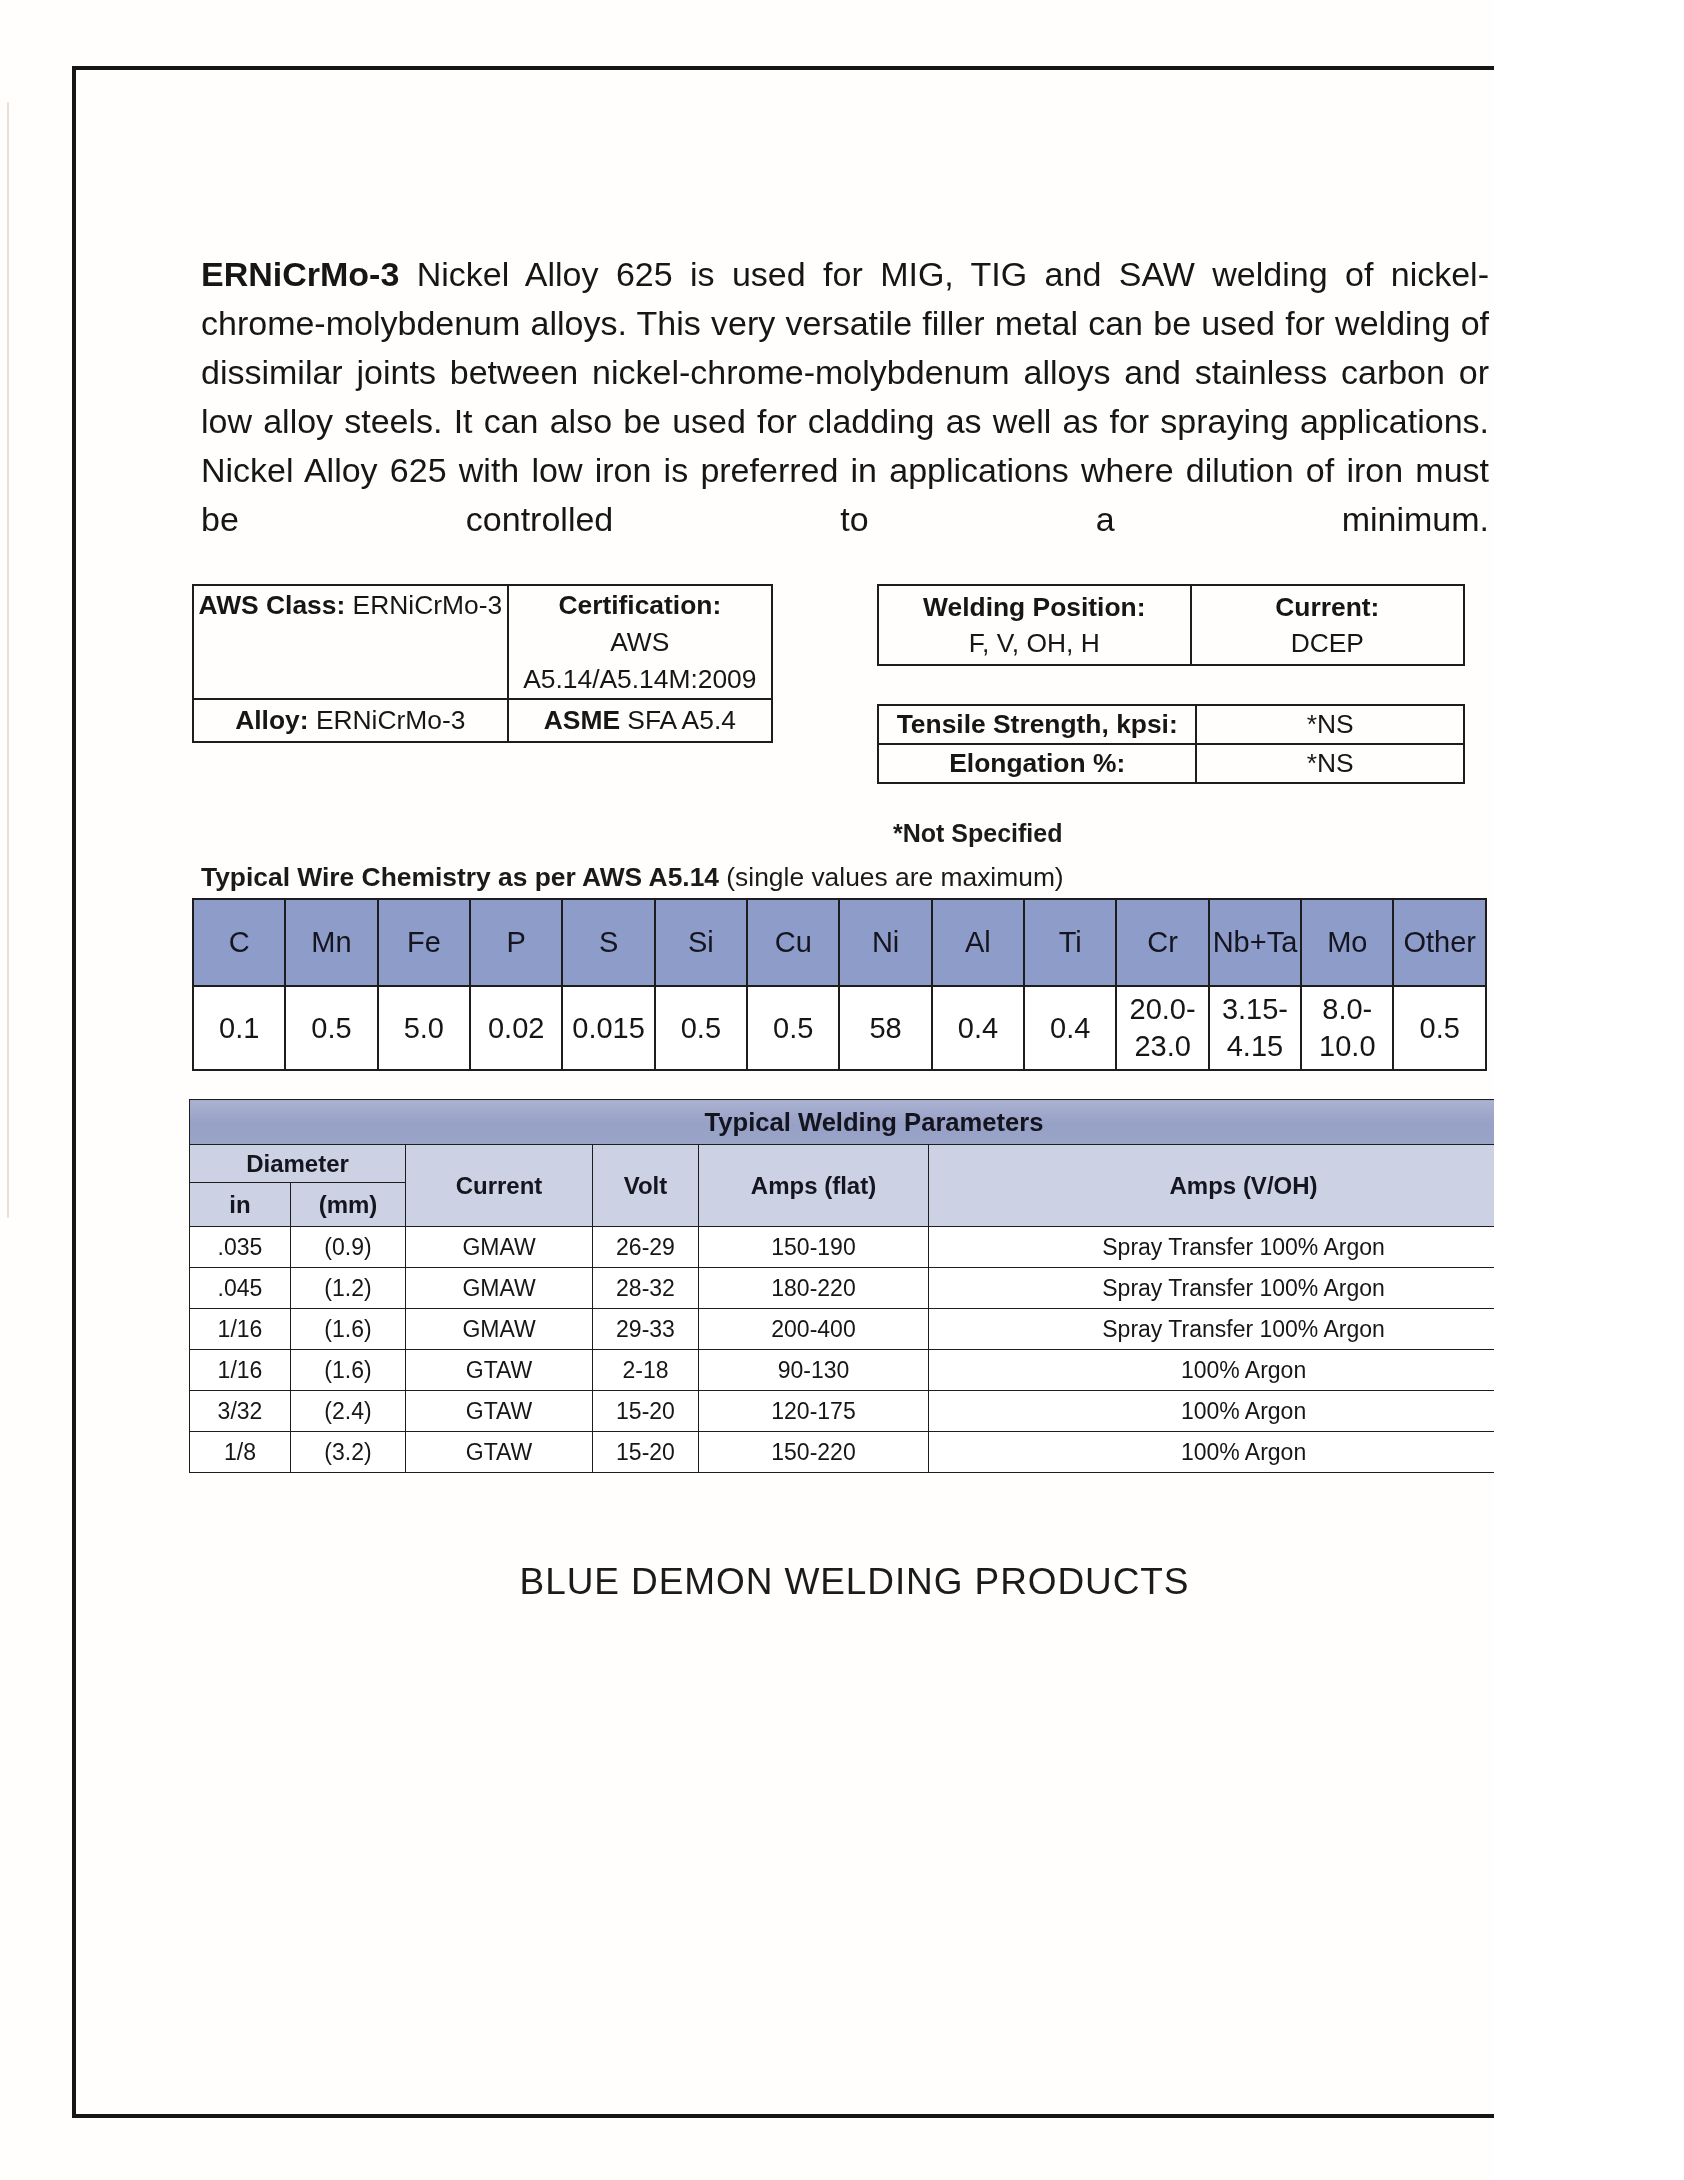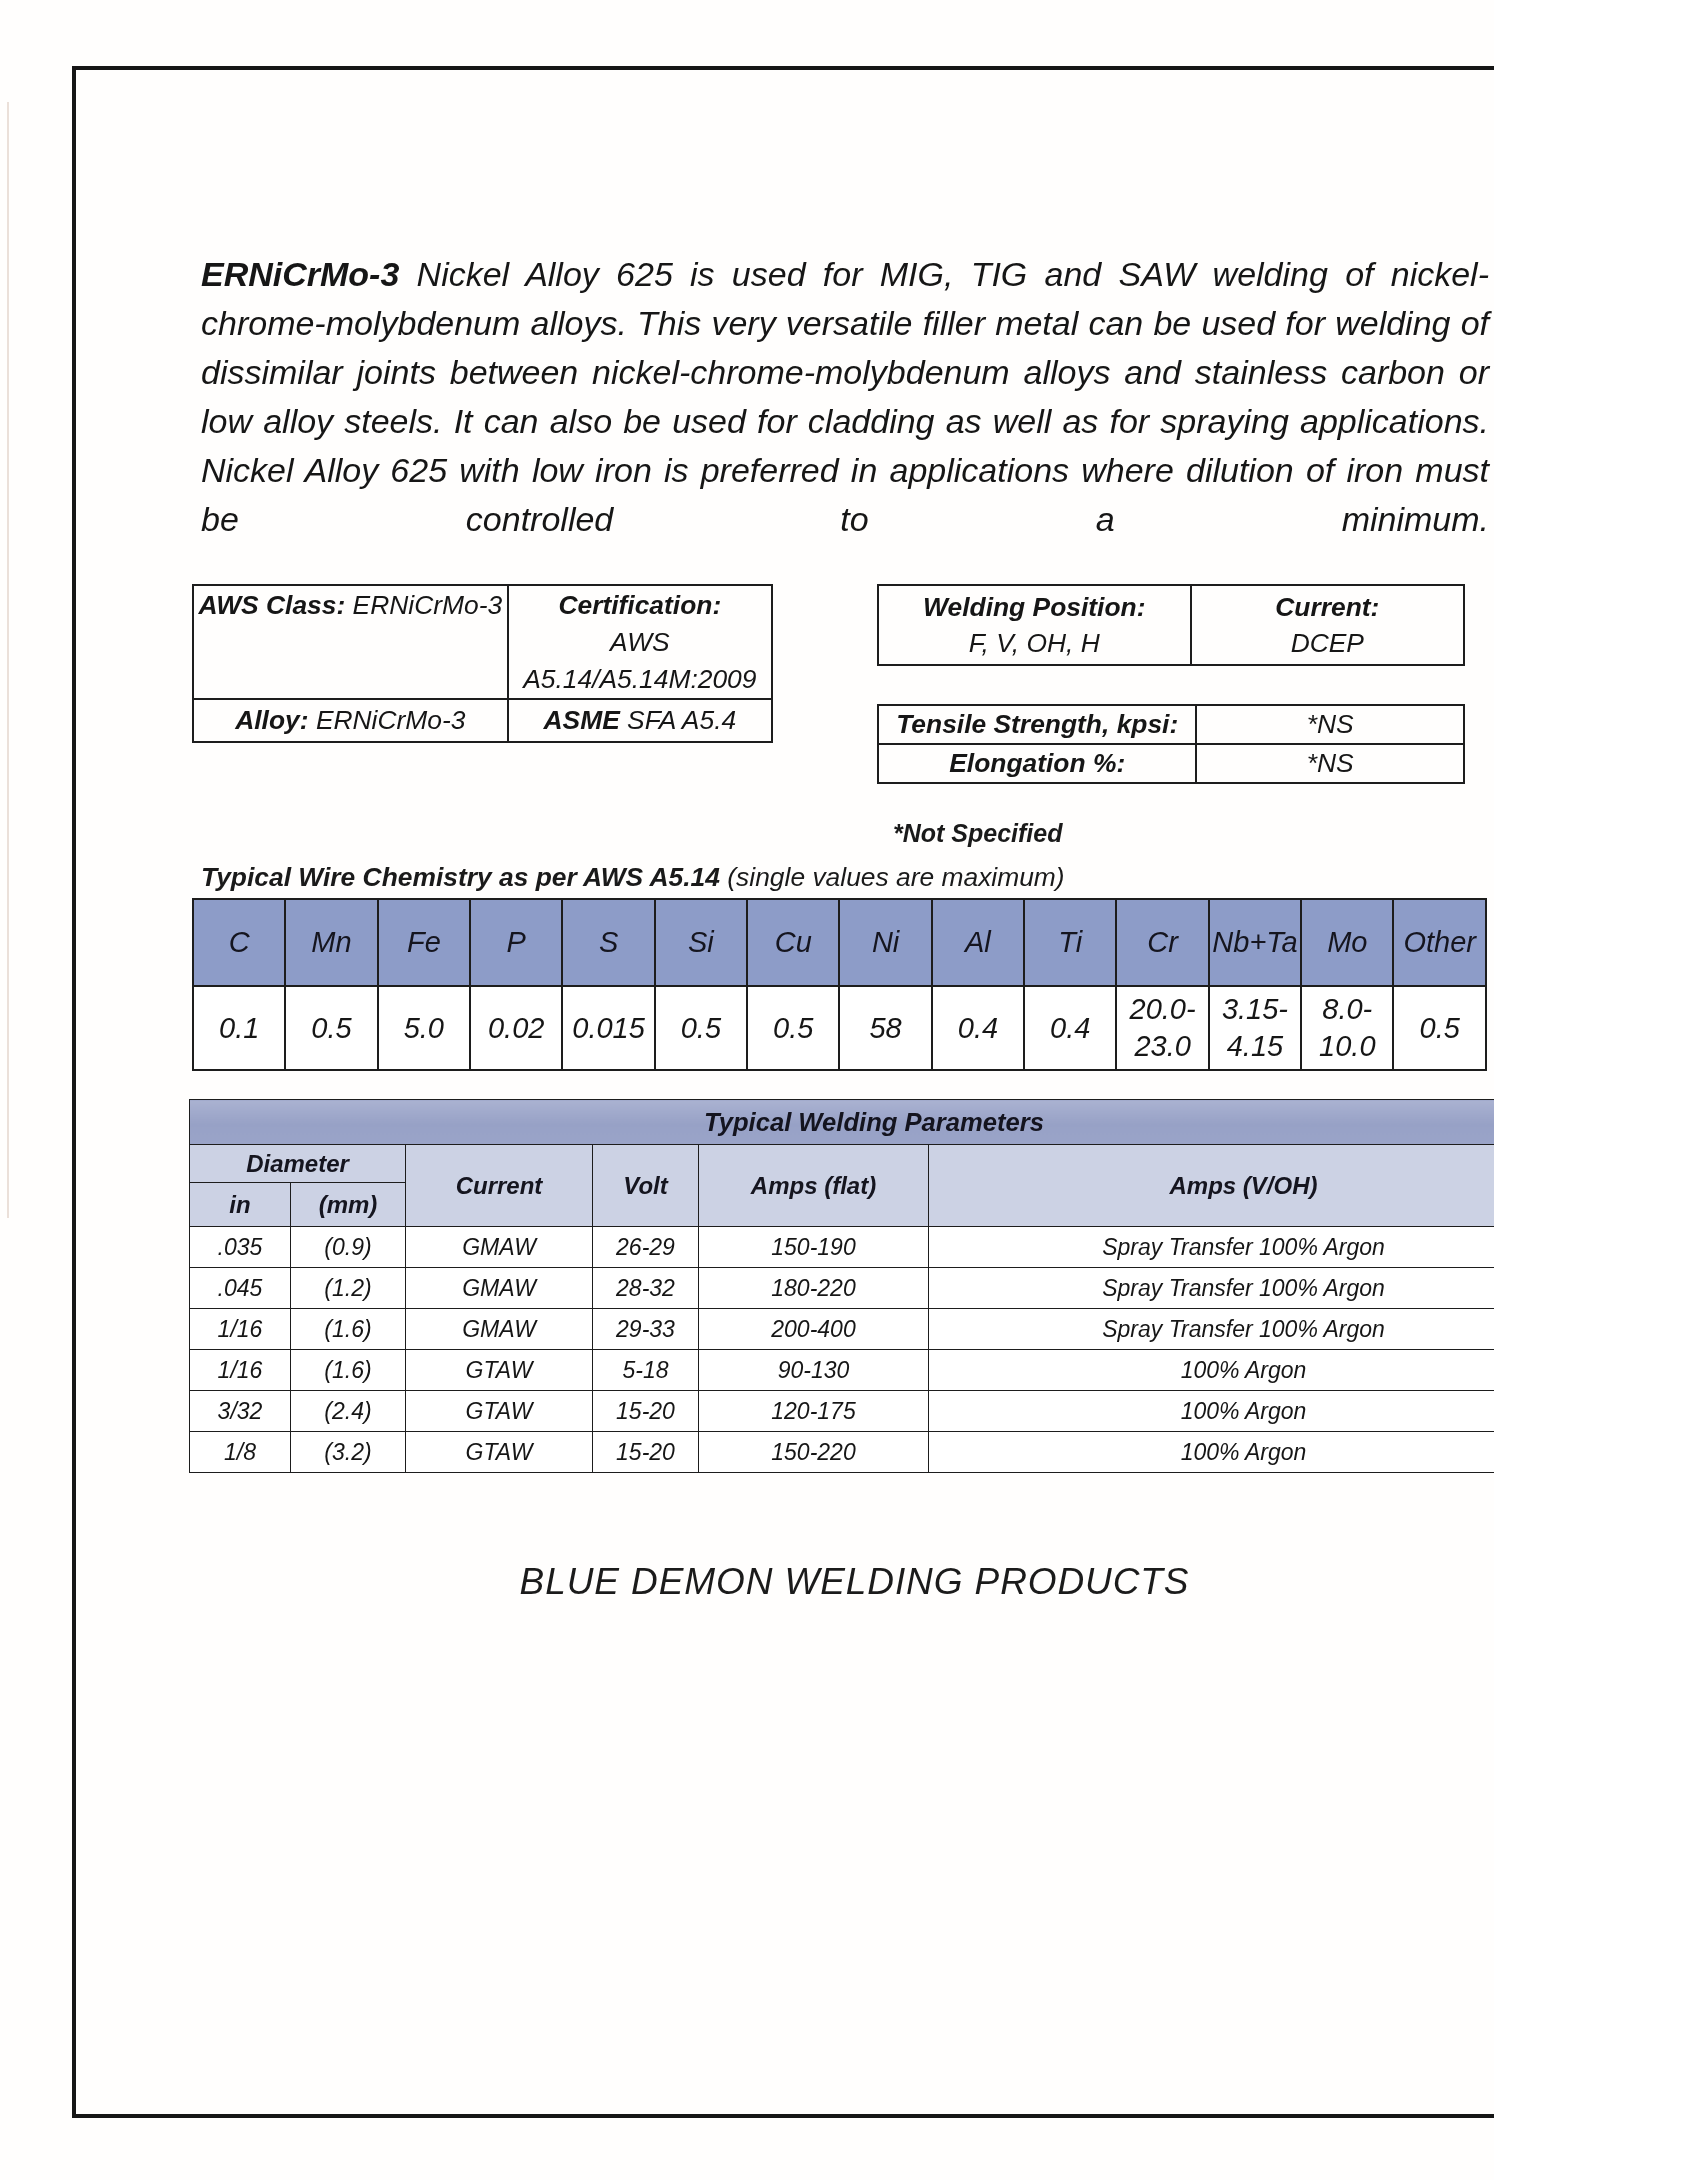--- a/index.html
+++ b/index.html
@@ -1,17 +1,17 @@
 <!DOCTYPE html>
 <html style="font-size:13.6px"><head>
 <meta charset="utf-8">
 <style>
   html,body{margin:0;padding:0;background:#ffffff;}
   .page{position:relative;width:1494px;height:2181px;background:#fffefd;
-        font-family:"Liberation Sans",sans-serif;color:#1a1a1a;overflow:hidden;font-style:italic;}
+        font-family:"Liberation Sans",sans-serif;color:#1a1a1a;overflow:hidden;}
   .frame{position:absolute;left:72px;top:66px;width:1532px;height:2044px;
          border:4.3px solid #161616;background:#fffefd;}
   .scan-line{position:absolute;left:6.8px;top:102px;width:2.6px;height:1116px;
              background:#e9ddd5;opacity:.9;}
 
   .b{font-weight:bold;}
 
   
   .intro{position:absolute;left:201px;top:216px;width:1288px;
          font-size:34px;line-height:49px;text-align:justify;text-align-last:justify;
@@ -211,21 +211,21 @@
       <td>(1.6)</td>
       <td>GMAW</td>
       <td>29-33</td>
       <td>200-400</td>
       <td>Spray Transfer 100% Argon</td>
     </tr>
     <tr class="drow">
       <td>1/16</td>
       <td>(1.6)</td>
       <td>GTAW</td>
-      <td>5-18</td>
+      <td>2-18</td>
       <td>90-130</td>
       <td>100% Argon</td>
     </tr>
     <tr class="drow">
       <td>3/32</td>
       <td>(2.4)</td>
       <td>GTAW</td>
       <td>15-20</td>
       <td>120-175</td>
       <td>100% Argon</td>

